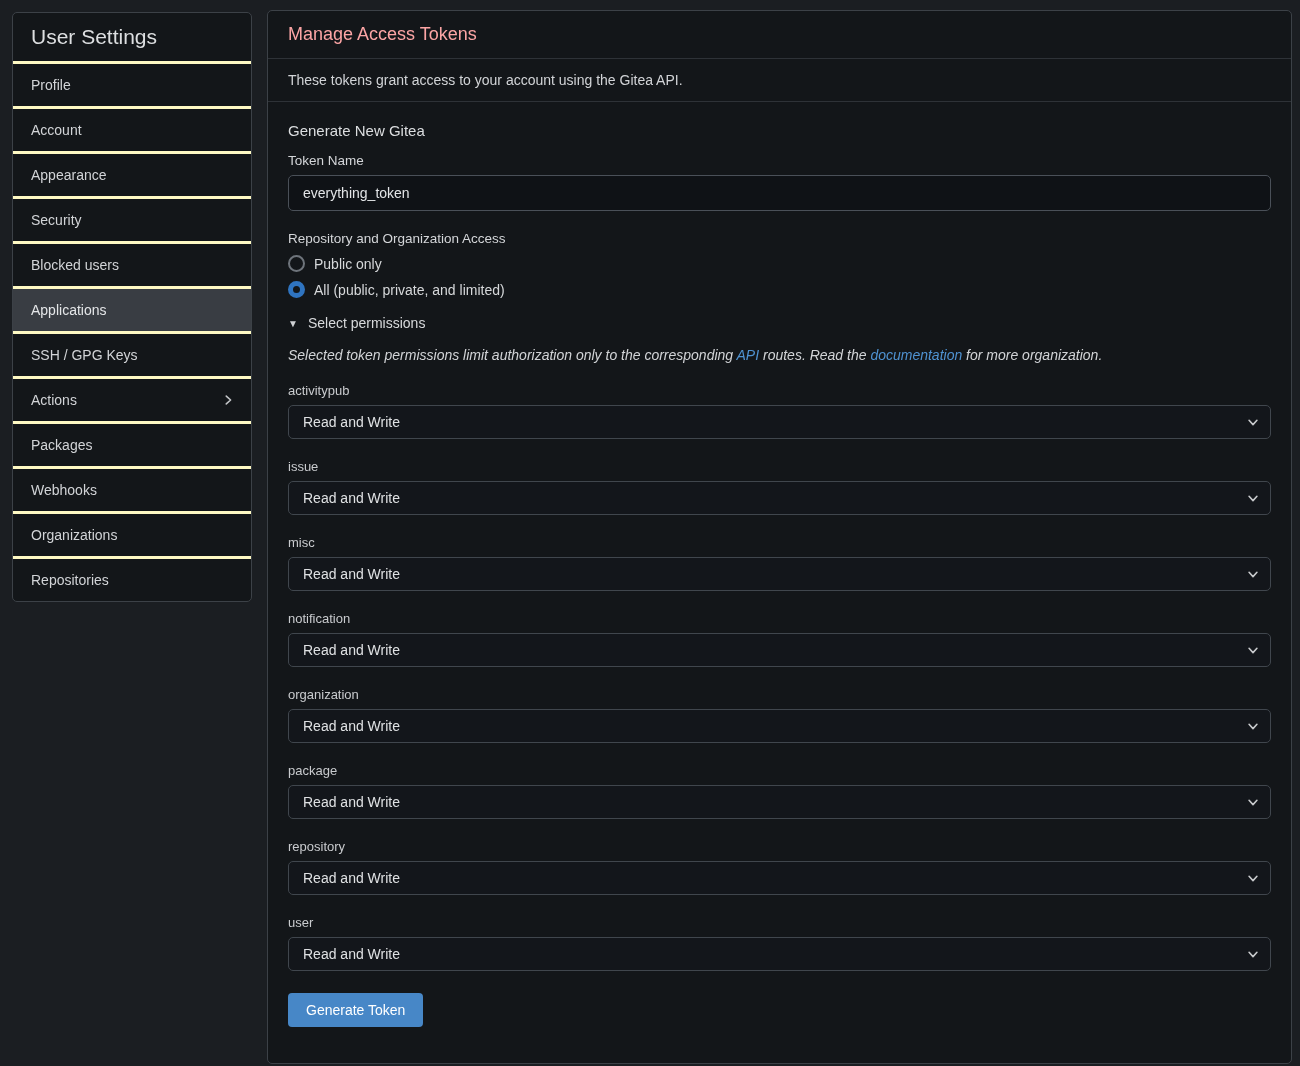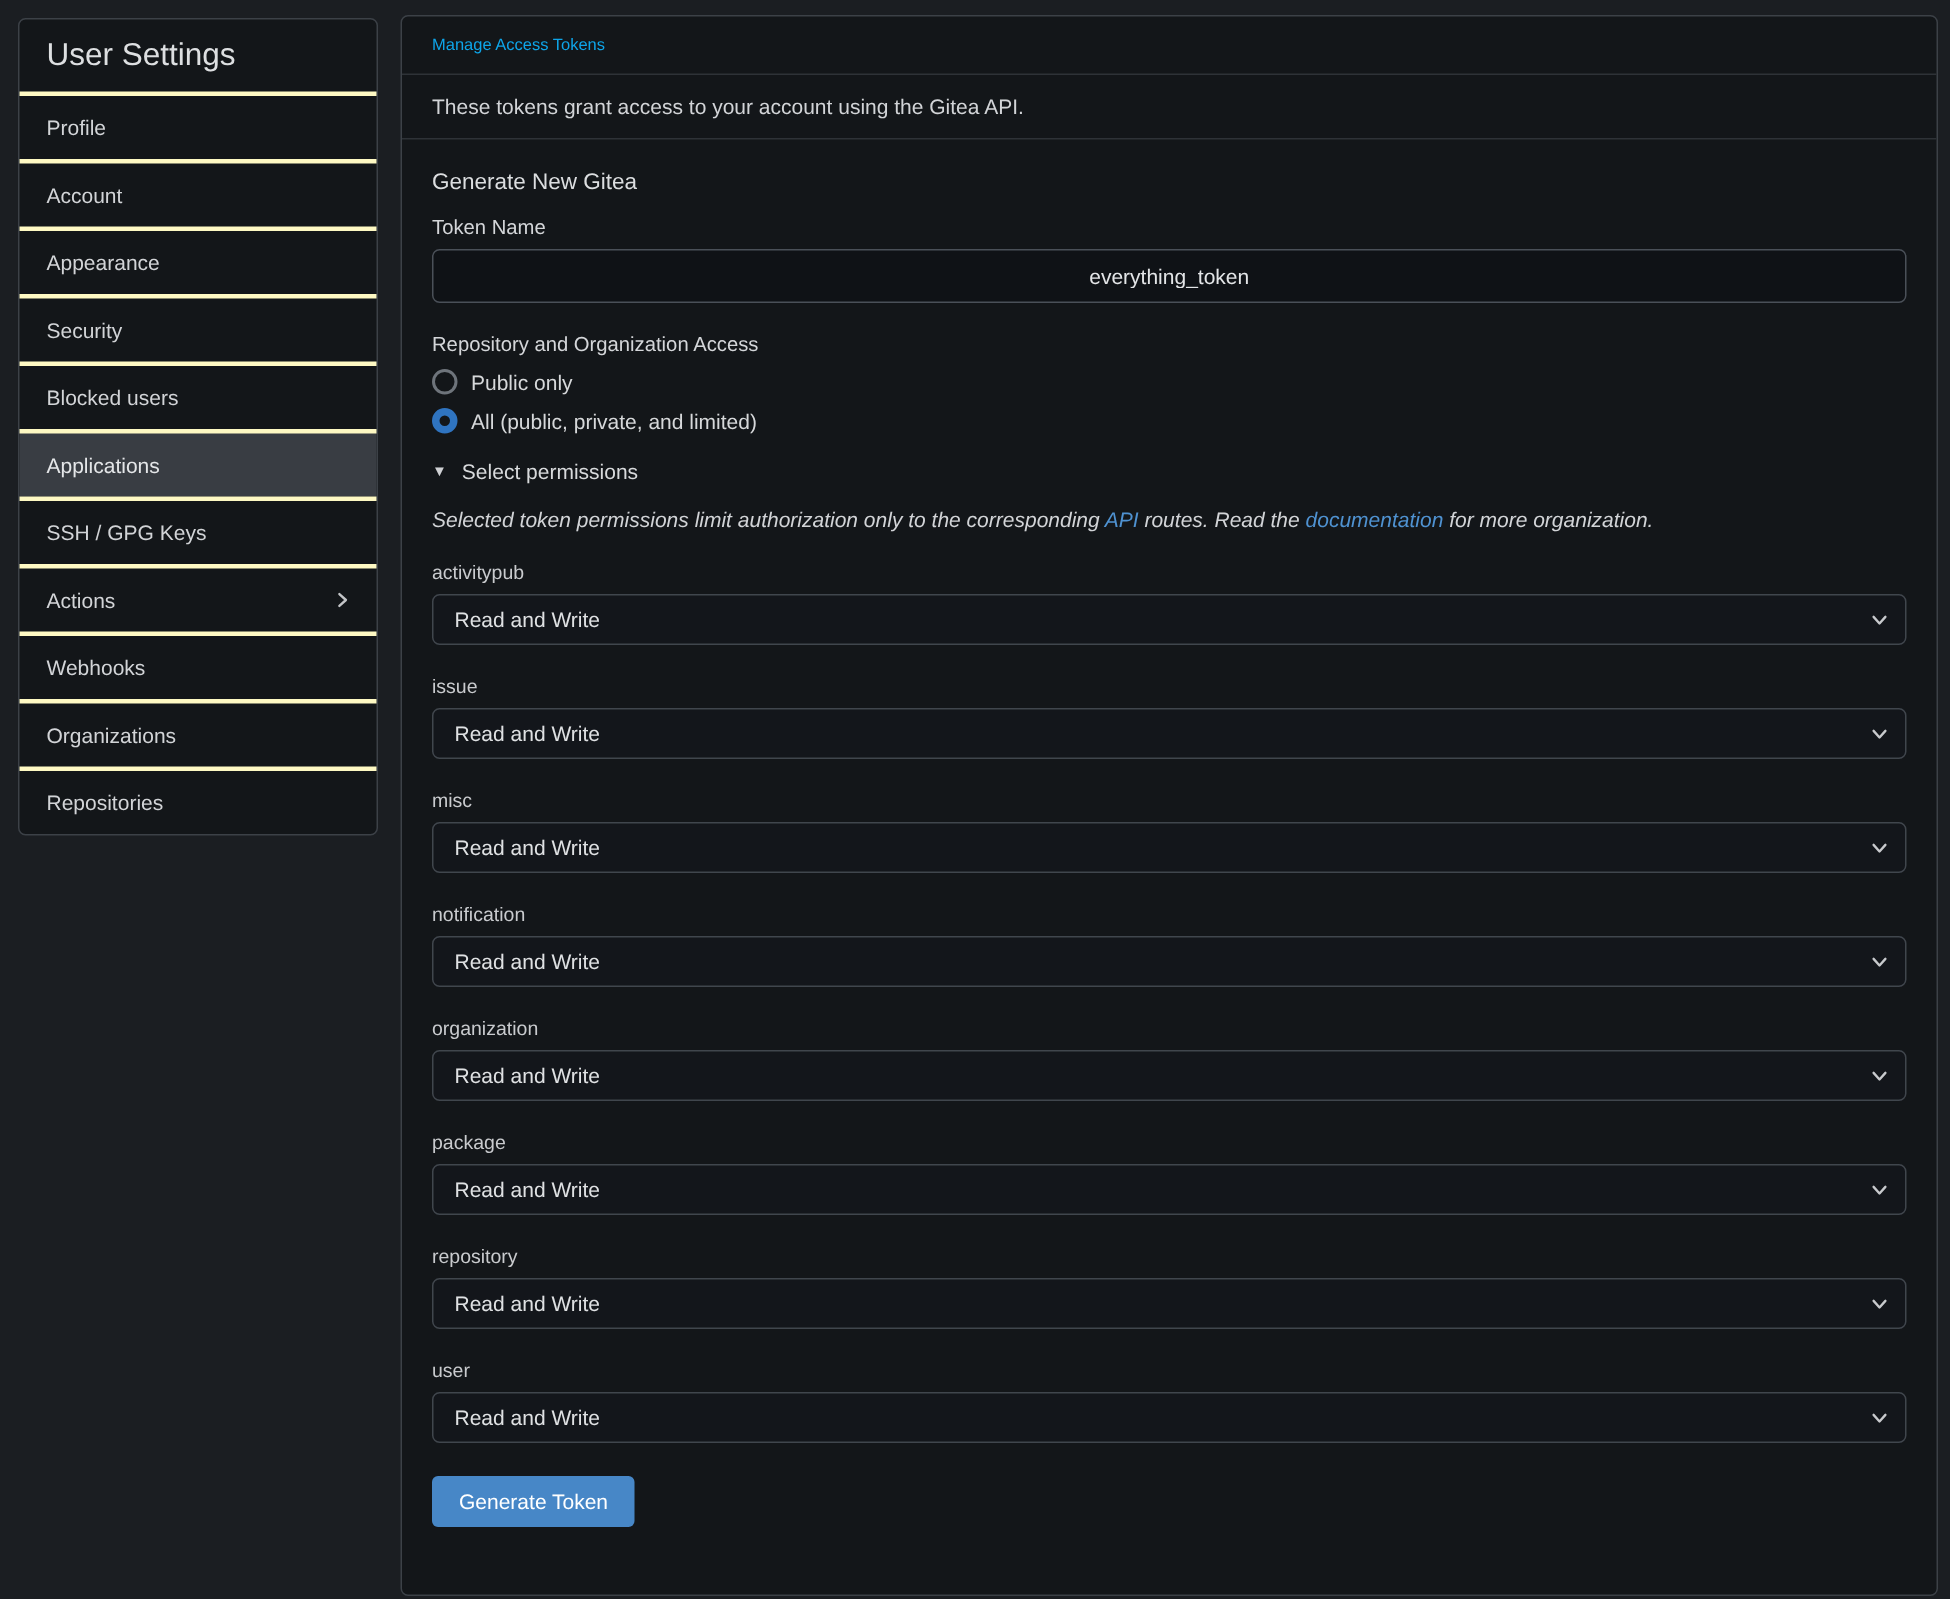--- a/index.html
+++ b/index.html
@@ -28,35 +28,35 @@
     height: 45px; display: flex; align-items: center; justify-content: space-between;
     padding: 0 16px 0 18px;
     border-top: 3px solid #fef9c3;
     font-size: 14px; color: #d2d4d7; cursor: pointer;
   }
   .sb-item.active { background: #393d43; color: #e4e6e8; }
   .sb-chev { display: flex; align-items: center; }
   
   .main { left: 267px; top: 10px; width: 1025px; height: 1054px; }
   .m-header {
-    padding: 13px 20px; font-size: 11px; color: #0ea5e9;
+    padding: 13px 20px; font-size: 18px; color: #fca5a5;
     border-bottom: 1px solid #2e3237;
   }
   .m-desc {
     padding: 13px 20px; font-size: 14px; color: #d2d4d7;
     border-bottom: 1px solid #2e3237;
   }
   .m-content { padding: 20px; }
   .section-title { font-size: 15px; color: #dcdee0; margin-bottom: 14px; }
   .field-label { font-size: 13.5px; color: #d4d6d9; margin-bottom: 7px; }
   .text-input {
     width: 100%; height: 36px;
     background: #0f1216; border: 1px solid #4a5058; border-radius: 5px;
     color: #e3e5e7; padding: 0 14px; font-size: 14px;
-    font-family: inherit; outline: none; text-align: center;
+    font-family: inherit; outline: none;
   }
   .mt20 { margin-top: 20px; }
   .radio-row {
     display: flex; align-items: center; gap: 9px;
     margin-top: 9px; font-size: 14px; color: #d6d8da; cursor: pointer;
     width: fit-content;
   }
   .radio {
     width: 17px; height: 17px; border-radius: 50%;
     border: 2px solid #6e747b; background: transparent; flex: none;
@@ -118,20 +118,23 @@
   </div>
   <div class="sb-item">
     <span>Actions</span>
     <span class="sb-chev">
       <svg width="14" height="14" viewBox="0 0 16 16">
           <path d="M6 3.5l5 4.5-5 4.5" stroke="#c3c5c8" stroke-width="1.8" fill="none" stroke-linecap="round" stroke-linejoin="round"></path>
         </svg>
     </span>
   </div>
   <div class="sb-item">
+    <span>Packages</span>
+  </div>
+  <div class="sb-item">
     <span>Webhooks</span>
   </div>
   <div class="sb-item">
     <span>Organizations</span>
   </div>
   <div class="sb-item">
     <span>Repositories</span>
   </div>
 </nav>
 

